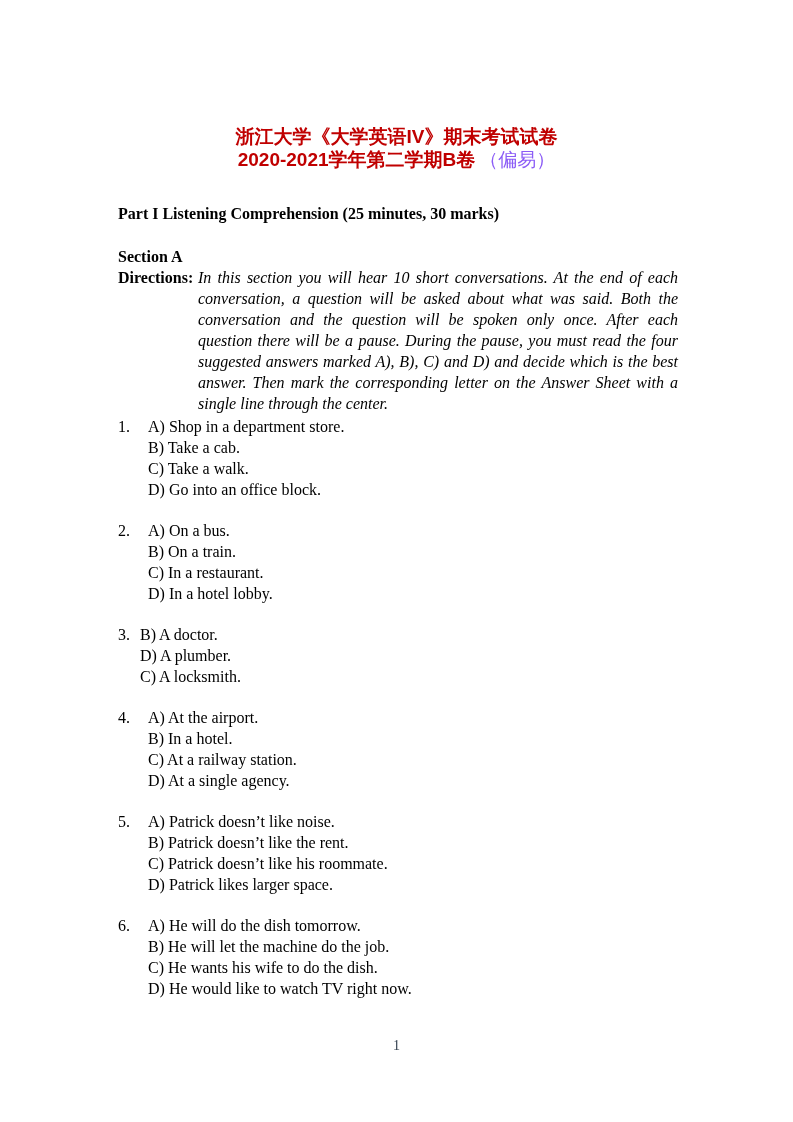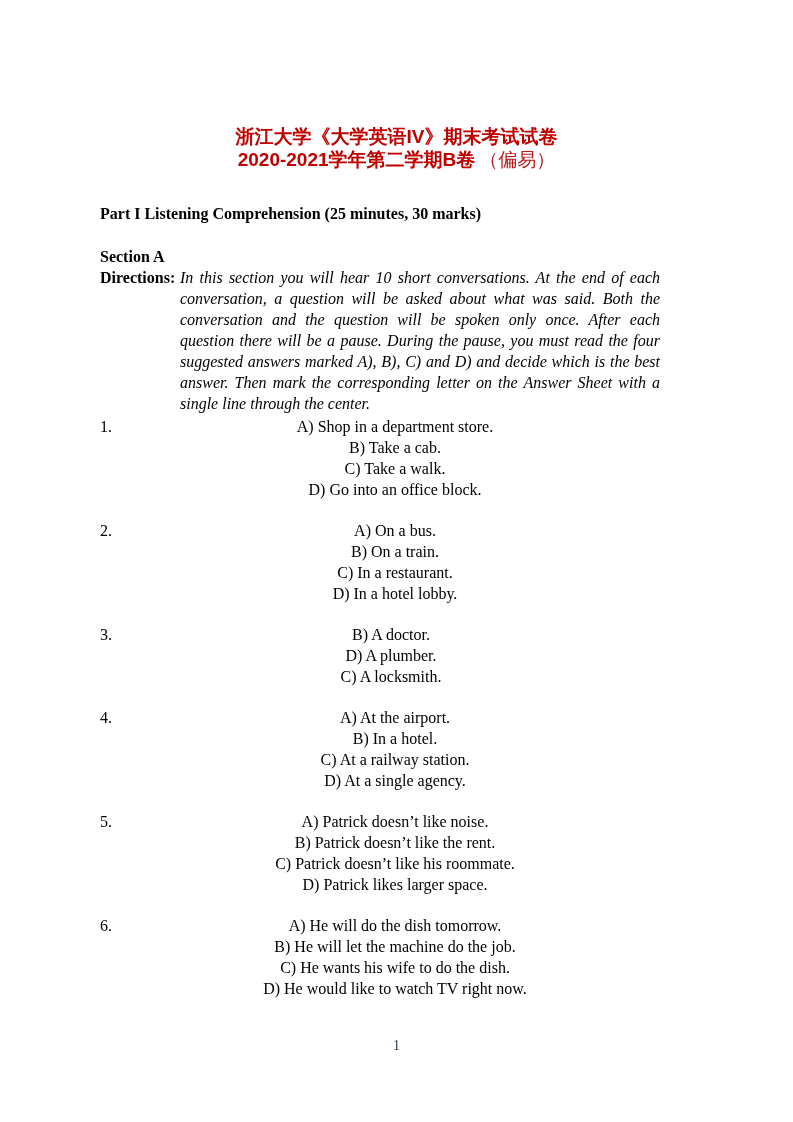--- a/index.html
+++ b/index.html
@@ -21,27 +21,27 @@
     width: 793px;
     text-align: center;
     font-family: "Liberation Sans", sans-serif;
     font-weight: bold;
     font-size: 19px;
     line-height: 22px;
     color: #c00000;
   }
   .title-line2 { margin-top: 1px; }
   .title-note {
-    color: #b91c1c;
+    color: #8b5cf6;
     font-weight: normal;
     margin-left: 4px;
   }
   .content {
     position: absolute;
-    left: 100px;
+    left: 118px;
     top: 203px;
     width: 560px;
     font-size: 16px;
     line-height: 21px;
   }
   .part-heading { font-weight: bold; }
   .section-heading { font-weight: bold; margin-top: 22px; }
   .directions { display: flex; align-items: flex-start; }
   .directions-label {
     font-weight: bold;
@@ -53,21 +53,21 @@
     margin: 0;
     font-style: italic;
     text-align: justify;
   }
   .questions { margin-top: 2px; }
   .question { display: flex; margin: 0 0 20px 0; }
   .question:last-child { margin-bottom: 0; }
   .qnum { flex: 0 0 30px; width: 30px; }
   .question.tight .qnum { flex: 0 0 22px; width: 22px; }
   .opts { flex: 1 1 auto; }
-  .opt { white-space: nowrap; text-align: center; }
+  .opt { white-space: nowrap; }
   .page-number {
     position: absolute;
     top: 1037px;
     left: 0;
     width: 793px;
     text-align: center;
     font-size: 14px;
     line-height: 18px;
     color: #33404f;
   }

